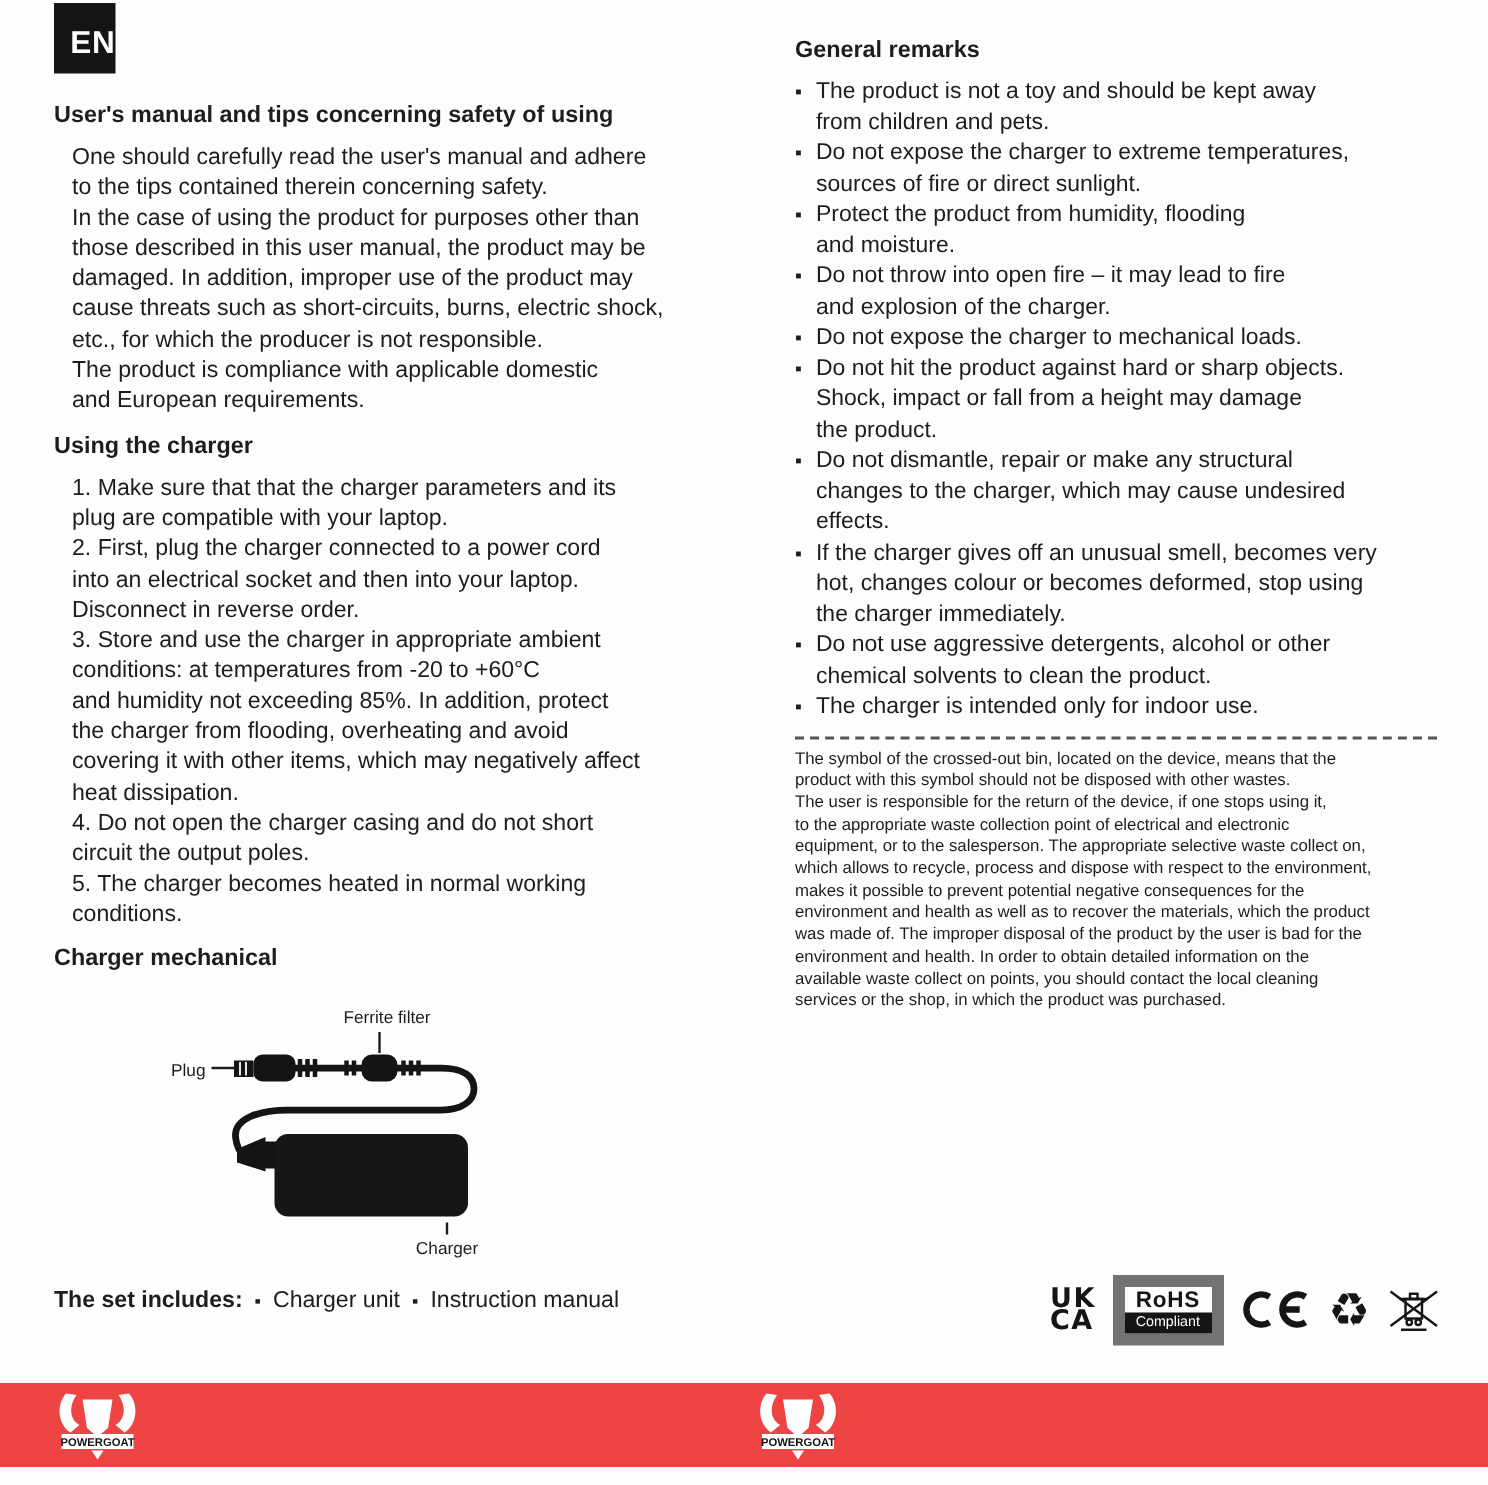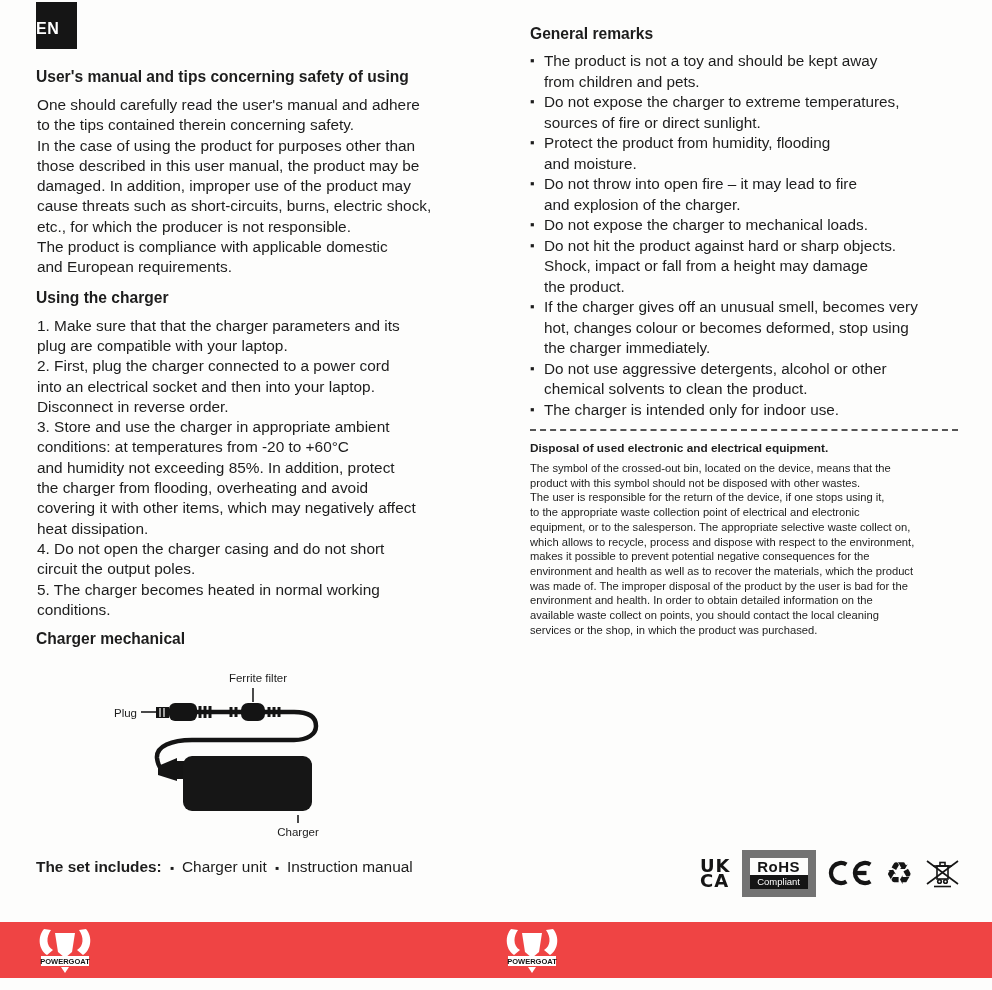--- a/index.html
+++ b/index.html
@@ -7,30 +7,30 @@
     width:992px;height:990px;position:relative;overflow:hidden;
     background:#ffffff;color:#1d1d1d;
     font-family:"Liberation Sans","DejaVu Sans",sans-serif;
   }
   .page{position:absolute;inset:0;background:#fdfdfc;}
   .pre{white-space:pre-line;}
 
   
   .lang-badge{
     position:absolute;left:36px;top:2px;width:41px;height:47px;
-    background:#151515;color:#ffffff;display:flex;align-items:center;justify-content:flex-start;
-    font-weight:bold;font-size:16px;letter-spacing:.5px;padding-top:6px;box-sizing:border-box;
+    background:#151515;color:#ffffff;display:flex;align-items:center;justify-content:flex-end;
+    font-weight:bold;font-size:21px;letter-spacing:.5px;padding-top:6px;box-sizing:border-box;
   }
 
   
   .col-left{position:absolute;left:36px;top:60px;width:458px;}
   .col-right{position:absolute;left:530px;top:20px;width:440px;}
 
   .h1{font-size:15.6px;font-weight:bold;margin:7px 0 0 0;line-height:20px;}
-  .body-text{font-size:15.4px;line-height:20.3px;margin:8px 0 0 1px;}
+  .body-text{font-size:15.4px;line-height:20.3px;margin:8px 0 0 12px;}
   .h2{font-size:15.6px;font-weight:bold;margin:10px 0 0 0;line-height:20px;}
   .h3{font-size:15.6px;font-weight:bold;margin:9px 0 0 0;line-height:20px;}
 
   
   .remarks-list{list-style:none;margin:7px 0 0 0;padding:0;}
   .remarks-list li{
     position:relative;padding-left:14px;font-size:15.3px;line-height:20.5px;
     white-space:pre-line;
   }
   .remarks-list li::before{
@@ -167,31 +167,33 @@
       <li>Do not expose the charger to extreme temperatures,
 sources of fire or direct sunlight.</li>
       <li>Protect the product from humidity, flooding
 and moisture.</li>
       <li>Do not throw into open fire – it may lead to fire
 and explosion of the charger.</li>
       <li>Do not expose the charger to mechanical loads.</li>
       <li>Do not hit the product against hard or sharp objects.
 Shock, impact or fall from a height may damage
 the product.</li>
+      <li>Do not dismantle, repair or make any structural
+changes to the charger, which may cause undesired
+effects.</li>
       <li>If the charger gives off an unusual smell, becomes very
 hot, changes colour or becomes deformed, stop using
 the charger immediately.</li>
       <li>Do not use aggressive detergents, alcohol or other
 chemical solvents to clean the product.</li>
       <li>The charger is intended only for indoor use.</li>
     </ul>
 
     <hr class="dashed-sep">
 
-    <div class="disposal-heading">Disposal of used electronic and electrical equipment.</div>
     <p class="disposal-body pre">The symbol of the crossed-out bin, located on the device, means that the
 product with this symbol should not be disposed with other wastes.
 The user is responsible for the return of the device, if one stops using it,
 to the appropriate waste collection point of electrical and electronic
 equipment, or to the salesperson. The appropriate selective waste collect on,
 which allows to recycle, process and dispose with respect to the environment,
 makes it possible to prevent potential negative consequences for the
 environment and health as well as to recover the materials, which the product
 was made of. The improper disposal of the product by the user is bad for the
 environment and health. In order to obtain detailed information on the

